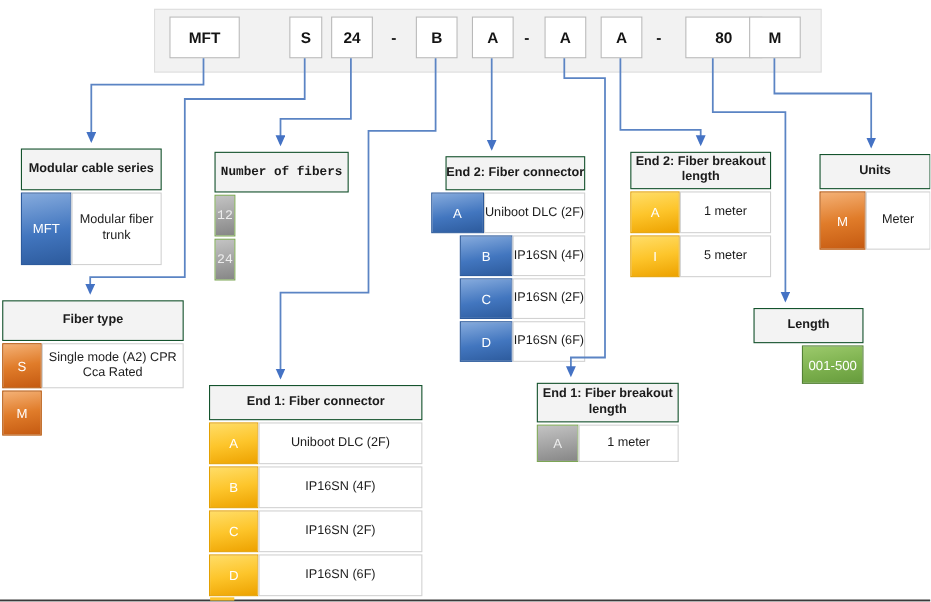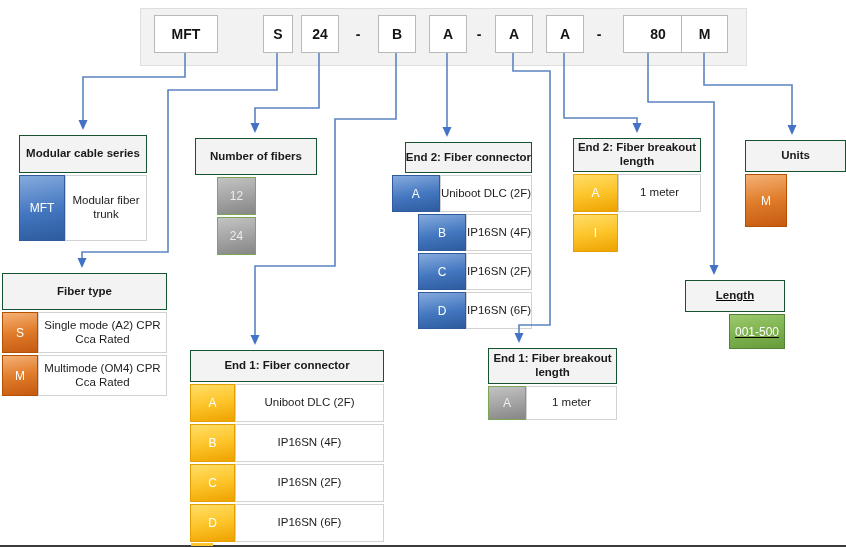--- a/index.html
+++ b/index.html
@@ -50,41 +50,41 @@
   .greenc{background:linear-gradient(170deg,#9cc96c 0%,#7fb350 50%,#669b3c 100%);border:1px solid #538135;}
   
   #box-series{left:19px;top:135px;width:128px;}
   #box-series .lhead{height:38px;}
   #box-series .lrow{height:66px;}
   #box-series .kcell{width:46px;}
   #box-fiber-type{left:2px;top:273px;width:165px;}
   #box-fiber-type .lhead{height:37px;}
   #box-fiber-type .lrow{height:41px;}
   #box-fiber-type .kcell{width:36px;}
-  #box-fiber-count{left:195px;top:138px;width:122px;}
+  #box-fiber-count{left:195px;top:138px;width:122px;font-family:Liberation Mono, monospace;}
   #box-fiber-count .lhead{height:37px;}
   #box-fiber-count .lrow{height:38px;}
-  #box-fiber-count .kcell{width:39px;margin-left:22px;}
+  #box-fiber-count .kcell{width:19px;}
   #box-end1-conn{left:190px;top:350px;width:194px;}
   #box-end1-conn .lhead{height:32px;}
   #box-end1-conn .lrow{height:38px;}
   #box-end1-conn .kcell{width:45px;}
   #box-end2-conn{left:358px;top:142px;width:174px;align-items:flex-end;}
   #box-end2-conn .lhead{height:31px;}
   #box-end2-conn .lrow{height:37px;}
   #box-end2-conn .kcell{width:48px;}
   #box-end1-break{left:488px;top:348px;width:129px;}
   #box-end1-break .lhead{height:36px;}
   #box-end1-break .lrow{height:34px;}
   #box-end1-break .kcell{width:38px;}
   #box-end2-break{left:573px;top:138px;width:128px;}
   #box-end2-break .lhead{height:34px;}
   #box-end2-break .lrow{height:38px;}
   #box-end2-break .kcell{width:45px;}
-  #box-length{left:685px;top:280px;width:100px;text-decoration:underline;}
+  #box-length{left:685px;top:280px;width:100px;}
   #box-length .lhead{height:32px;}
   #box-length .lrow{height:35px;padding-left:44px;}
   #box-length .kcell{width:100%;font-size:12px;}
   #box-units{left:745px;top:140px;width:101px;}
   #box-units .lhead{height:32px;}
   #box-units .lrow{height:53px;}
   #box-units .kcell{width:42px;}
   .bottom-rule{position:absolute;left:0;top:545px;width:846px;height:2px;background:#3a3a3a;z-index:3;}
   .cell-fragment{position:absolute;left:191px;top:543px;width:22px;height:3px;background:#fdc52b;z-index:4;}
 </style>
@@ -135,21 +135,20 @@
   </div>
 
   <div class="lbox" id="box-fiber-type">
     <div class="lhead">Fiber type</div>
     <div class="lrow">
       <div class="kcell orange">S</div>
       <div class="dcell">Single mode (A2) CPR Cca Rated</div>
     </div>
     <div class="lrow">
       <div class="kcell orange">M</div>
-      <div class="dcell">Multimode (OM4) CPR Cca Rated</div>
     </div>
   </div>
 
   <div class="lbox" id="box-fiber-count">
     <div class="lhead">Number of fibers</div>
     <div class="lrow">
       <div class="kcell grayc">12</div>
     </div>
     <div class="lrow">
       <div class="kcell grayc">24</div>
@@ -205,32 +204,34 @@
   </div>
 
   <div class="lbox" id="box-end2-break">
     <div class="lhead">End 2: Fiber breakout length</div>
     <div class="lrow">
       <div class="kcell gold">A</div>
       <div class="dcell">1 meter</div>
     </div>
     <div class="lrow">
       <div class="kcell gold">I</div>
+      <div class="dcell">5 meter</div>
     </div>
   </div>
 
   <div class="lbox" id="box-length">
     <div class="lhead">Length</div>
     <div class="lrow">
       <div class="kcell greenc">001-500</div>
     </div>
   </div>
 
   <div class="lbox" id="box-units">
     <div class="lhead">Units</div>
     <div class="lrow">
       <div class="kcell orange">M</div>
+      <div class="dcell">Meter</div>
     </div>
   </div>
 
   <div class="cell-fragment"></div>
   <div class="bottom-rule"></div>
 </div>
 
 </body></html>

